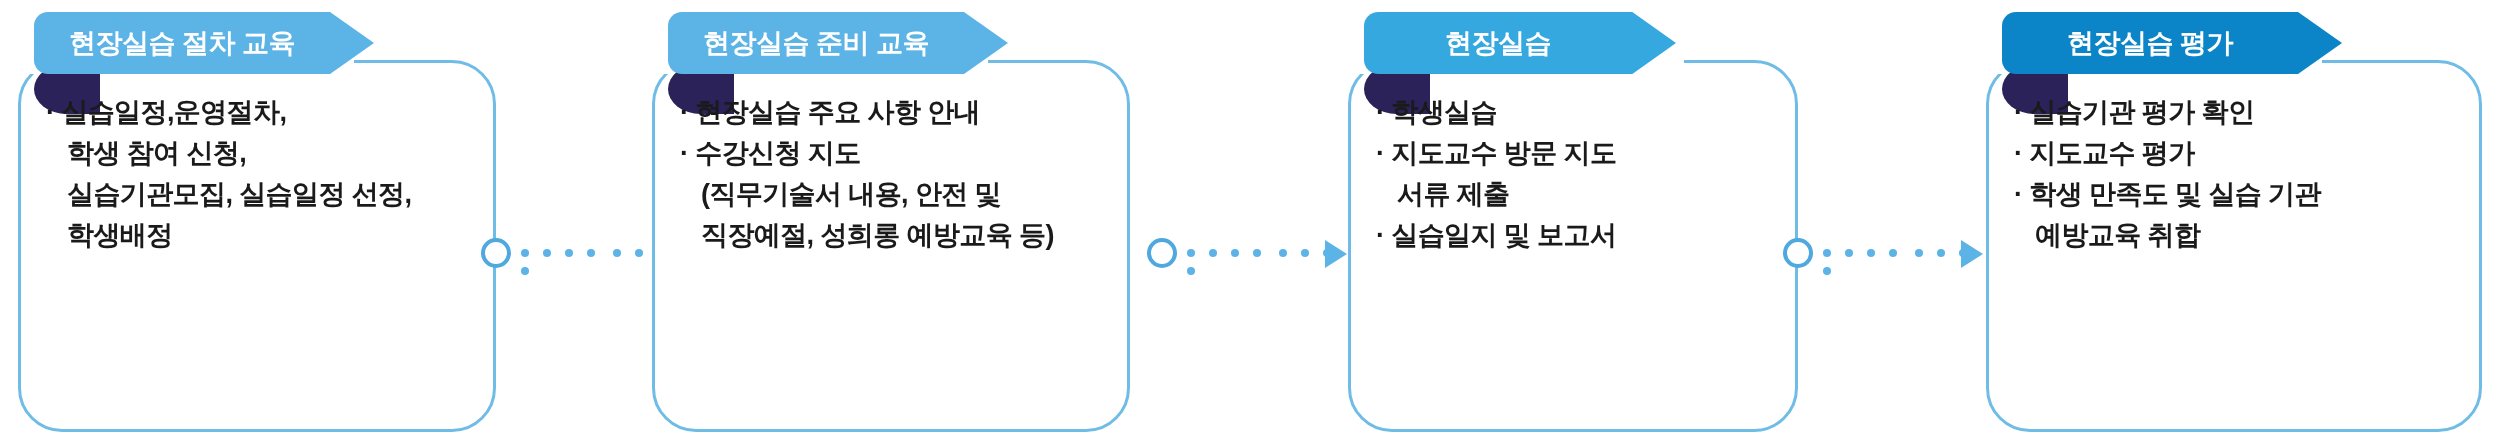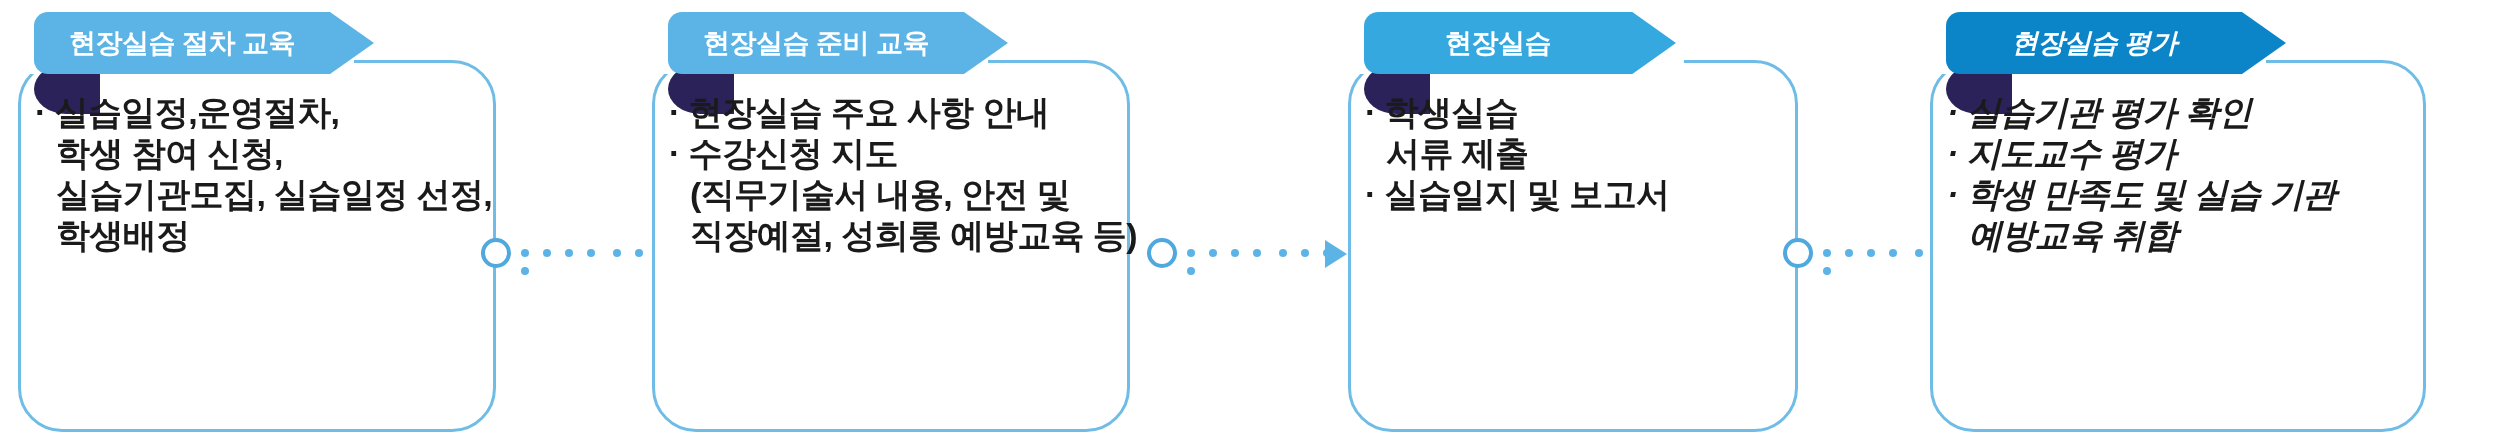--- a/index.html
+++ b/index.html
@@ -45,22 +45,22 @@
   .header-label{
     position:absolute;left:0;top:0;height:62px;width:100%;
     display:flex;align-items:center;justify-content:center;
     padding-right:44px;box-sizing:border-box;
     font-size:27px;font-weight:bold;letter-spacing:-0.5px;
     white-space:nowrap;
   }
 
   .card-text{
     position:absolute;left:0;top:92px;width:100%;
-    padding:0 17px;box-sizing:border-box;
-    color:#1A1A1A;font-size:34px;line-height:41px;
+    padding:0 28px;box-sizing:border-box;
+    color:#1A1A1A;font-size:27px;line-height:41px;
     letter-spacing:-0.6px;font-weight:bold;
   }
   .line{white-space:nowrap;}
   .line.indent{padding-left:21px;}
 
   
   .connector{position:absolute;top:238px;height:36px;}
   .conn-circle{
     position:absolute;left:0;top:0;width:30px;height:30px;
     box-sizing:border-box;border:4px solid #4FA8DE;border-radius:50%;
@@ -144,35 +144,36 @@
     <div class="body-mask"></div>
     <div class="fold"></div>
     <div class="header" style="width:300px;padding-left:12px;">
       <svg class="header-bg" viewBox="0 0 300 62" preserveAspectRatio="none">
         <path d="M14,0 H258 L300,31 L258,62 H14 A14,14 0 0,1 0,48 V14 A14,14 0 0,1 14,0 Z" fill="#35A8DF"></path>
       </svg>
       <div class="header-label">현장실습</div>
     </div>
     <div class="card-text">
       <div class="line">· 학생실습</div>
+      <div class="line">· 지도교수 방문 지도</div>
       <div class="line indent">서류 제출</div>
       <div class="line">· 실습일지 및 보고서</div>
     </div>
   </div>
 
   <div class="connector" style="left:1783px;width:200px;">
     <div class="conn-circle"></div>
     <div class="conn-dots">
       <span class="dot"></span><span class="dot"></span><span class="dot"></span><span class="dot"></span>
       <span class="dot"></span><span class="dot"></span><span class="dot"></span><span class="dot"></span>
     </div>
     <div class="conn-arrow" style="left:178px;"></div>
   </div>
 
-  <div class="card" id="card-3" style="left:1930px;width:496px;font-style:italic;">
+  <div class="card" id="card-3" style="left:1986px;width:496px;">
     <div class="card-body"></div>
     <div class="body-mask"></div>
     <div class="fold"></div>
     <div class="header" style="width:340px;">
       <svg class="header-bg" viewBox="0 0 340 62" preserveAspectRatio="none">
         <path d="M14,0 H296 L340,31 L296,62 H14 A14,14 0 0,1 0,48 V14 A14,14 0 0,1 14,0 Z" fill="#0B85C8"></path>
       </svg>
       <div class="header-label">현장실습 평가</div>
     </div>
     <div class="card-text">

